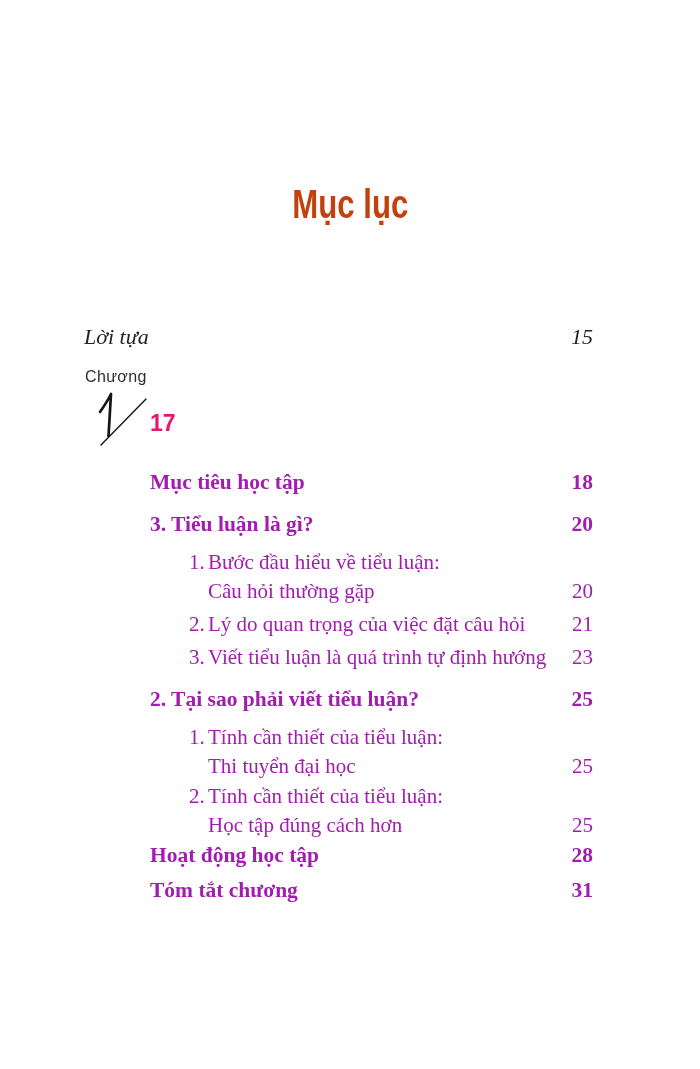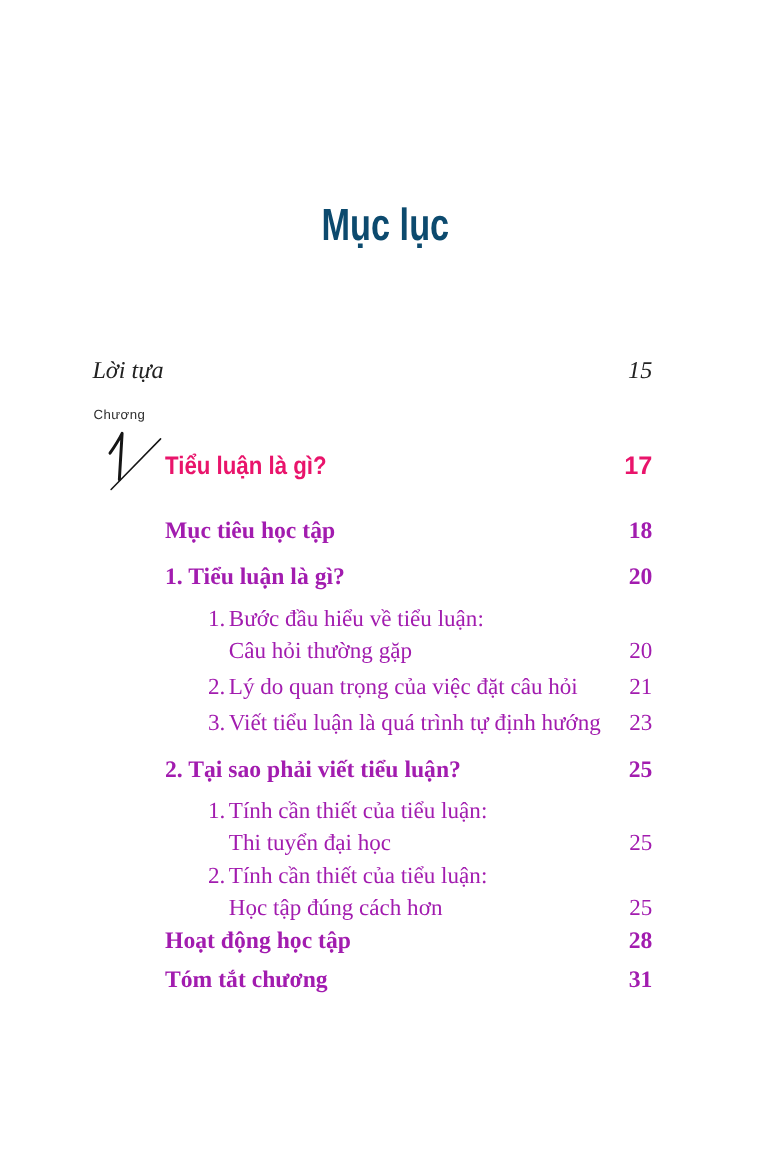--- a/index.html
+++ b/index.html
@@ -13,21 +13,21 @@
   .page { position: relative; width: 700px; height: 1069px; background: #ffffff; }
 
   
   .title {
     margin: 181px 0 0 0;
     text-align: center;
     font-family: "Liberation Sans", "DejaVu Sans", sans-serif;
     font-weight: 700;
     font-size: 41px;
     line-height: 46px;
-    color: #0c4a6e;
+    color: #c2410c;
   }
   .condensed {
     display: inline-block;
     transform: scaleX(0.76);
     transform-origin: 50% 50%;
     white-space: nowrap;
   }
 
   
   .row {
@@ -48,21 +48,21 @@
 
   
   .chapter {
     position: relative;
     margin: 14px 107px 0 84px;
     height: 92px;
   }
   .ch-label {
     position: absolute; left: 1px; top: 2px;
     font-family: "Liberation Sans", "DejaVu Sans", sans-serif;
-    font-size: 12px; line-height: 18px;
+    font-size: 16px; line-height: 18px;
     letter-spacing: 0.4px;
     color: #2e2e2e;
   }
   .ch-num {
     position: absolute; left: 8px; top: 22px;
     width: 58px; height: 60px;
   }
   .ch-title-row {
     position: absolute; left: 66px; right: 0; top: 42px;
     display: flex; justify-content: space-between; align-items: baseline;
@@ -108,34 +108,33 @@
     <span class="pagenum">15</span>
   </div>
 
   <div class="chapter">
     <span class="ch-label">Chương</span>
     <svg class="ch-num" viewBox="0 0 58 60" aria-hidden="true">
       <path d="M8,24 Q15,14 19,6 L16.5,48" fill="none" stroke="#161616" stroke-width="2.7" stroke-linecap="round" stroke-linejoin="round"></path>
       <path d="M9,57 L54,11" fill="none" stroke="#161616" stroke-width="1.4" stroke-linecap="round"></path>
     </svg>
     <div class="ch-title-row">
-      <span><span class="condensed2">Tiểu luận là gì?</span></span>
       <span class="pagenum">17</span>
     </div>
   </div>
 
   <div class="entries">
 
     <div class="row r-bold g0">
       <span class="label">Mục tiêu học tập</span>
       <span class="pagenum">18</span>
     </div>
 
     <div class="row r-bold g13">
-      <span class="label">1. Tiểu luận là gì?</span>
+      <span class="label">3. Tiểu luận là gì?</span>
       <span class="pagenum">20</span>
     </div>
 
     <div class="row r-sub g9">
       <span class="label"><span class="num">1.</span><span>Bước đầu hiểu về tiểu luận:</span></span>
       <span class="pagenum"></span>
     </div>
 
     <div class="row r-cont g0">
       <span class="label">Câu hỏi thường gặp</span>

